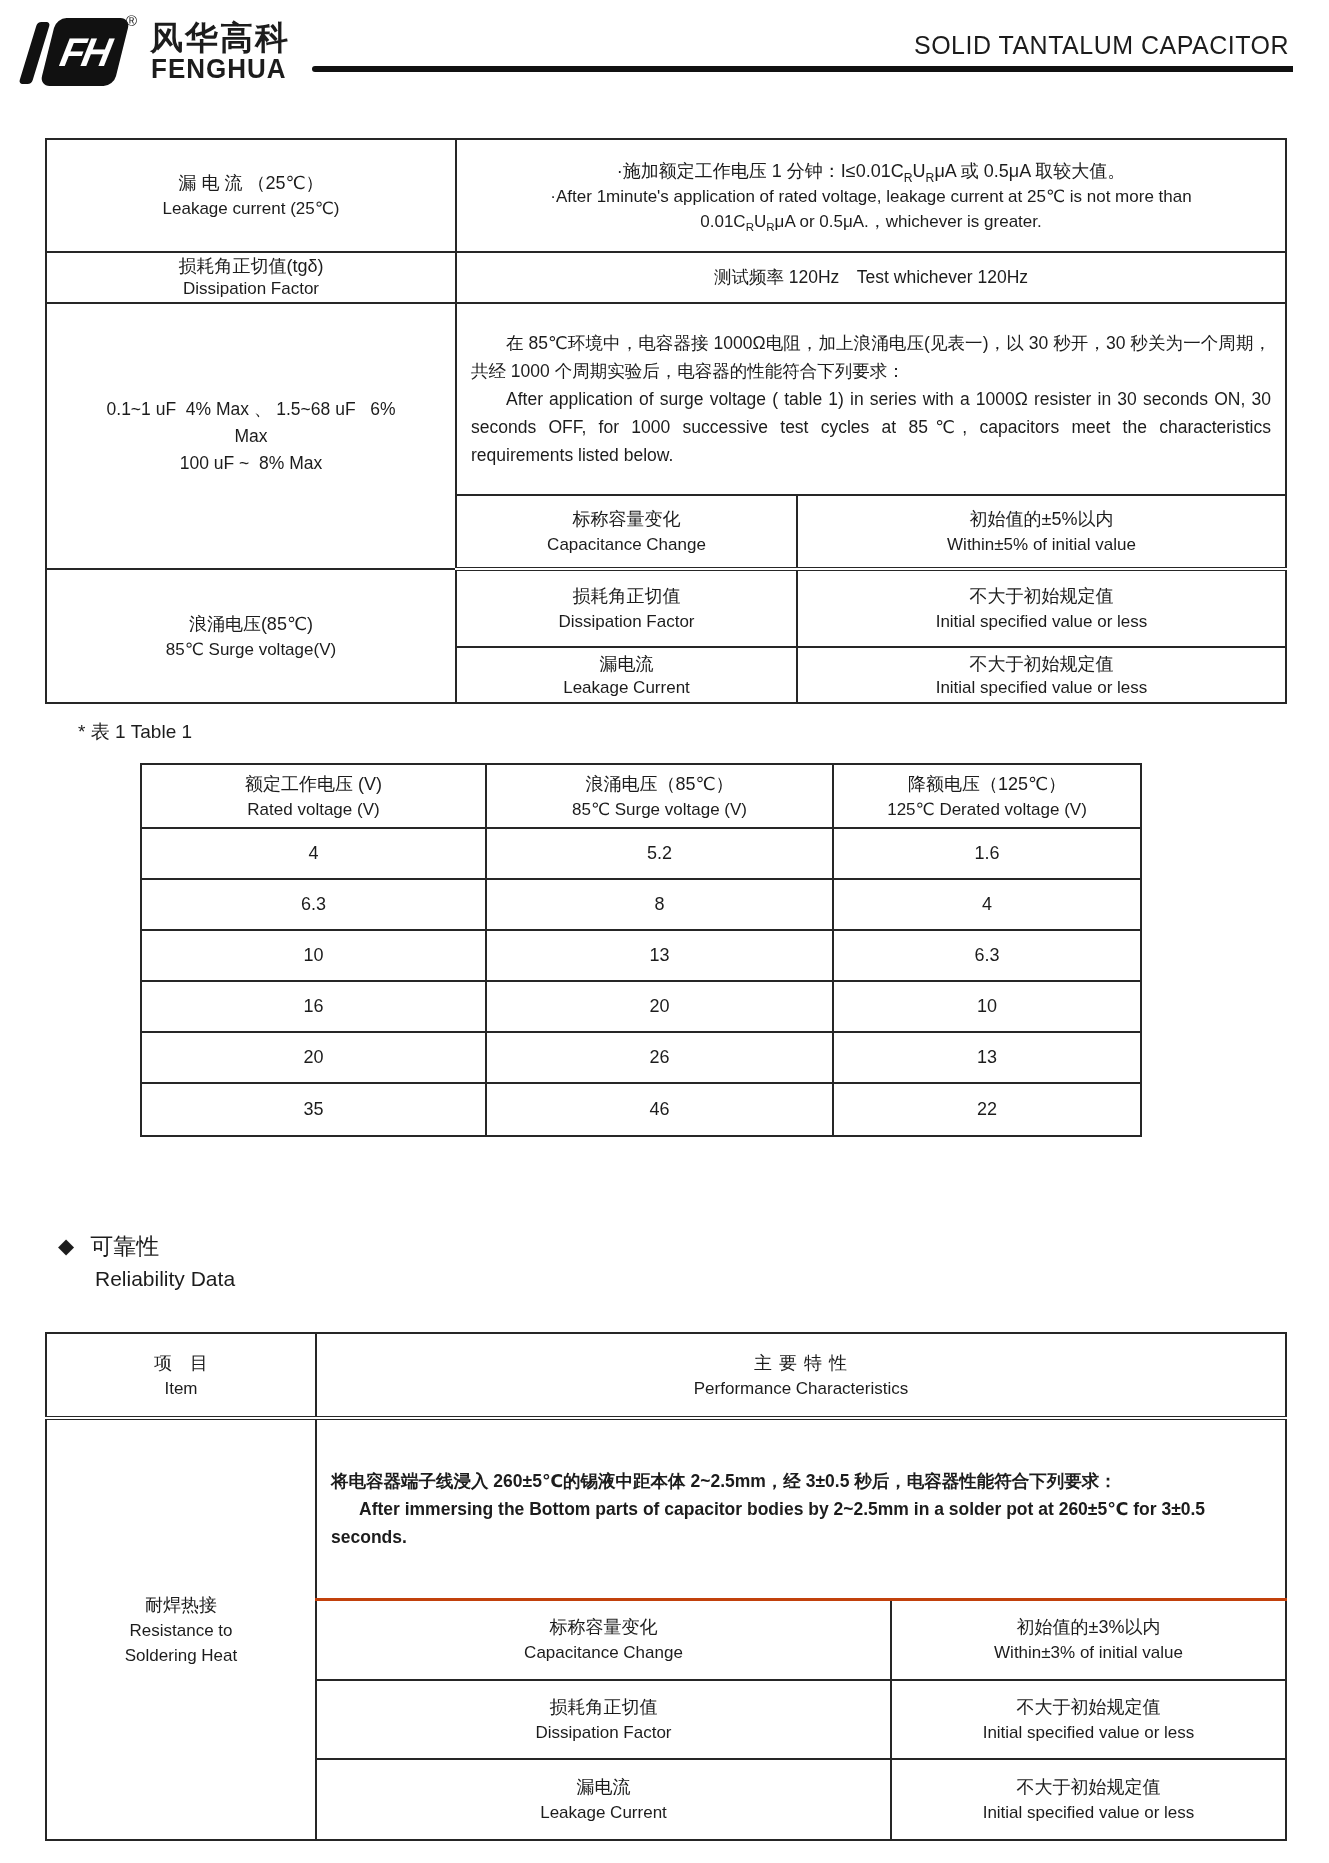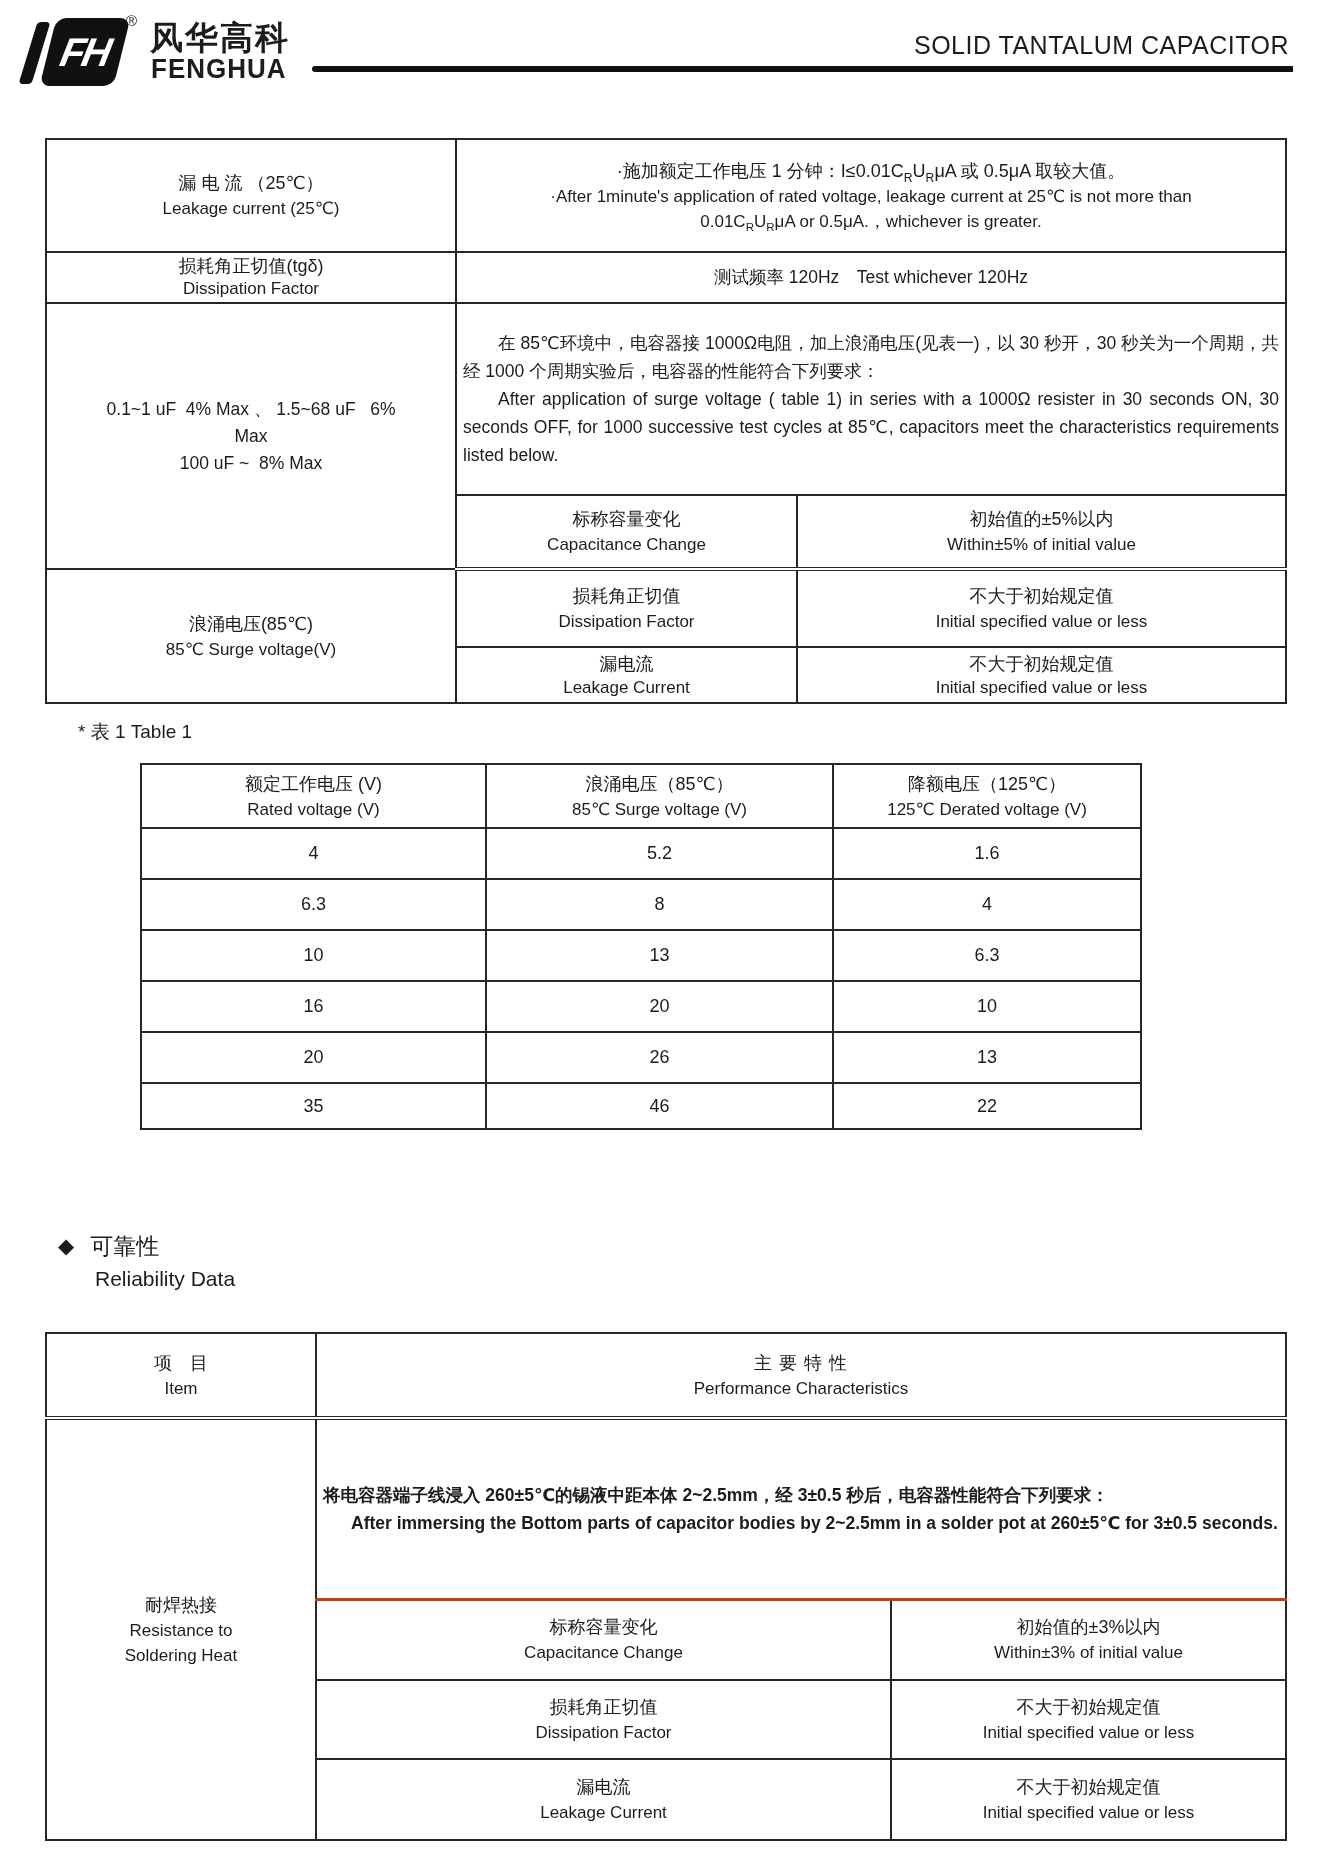--- a/index.html
+++ b/index.html
@@ -20,21 +20,21 @@
   .doc-title { position:absolute; right:40px; top:31px; font-size:25px; font-weight:normal; letter-spacing:0.5px; }
   .rule { position:absolute; left:312px; right:36px; top:66px; height:6px; background:#111; border-radius:3px 0 0 3px; }
 
   
   table { border-collapse:collapse; table-layout:fixed; position:absolute; }
   td { border:2px solid #262626; text-align:center; vertical-align:middle; padding:2px 10px; }
   .cn  { font-size:18px; line-height:26px; }
   .en  { font-size:17px; line-height:25px; }
   .prewrap { white-space:pre-wrap; font-size:17.5px; line-height:27px; }
   .para { text-align:justify; font-size:17.5px; line-height:28px; text-indent:2em; padding:0 4px; }
-  .para-cell { padding:6px 2px;margin-left:28px; }
+  .para-cell { padding:6px 10px;margin-left:28px; }
   sub { font-size:68%; line-height:0; }
 
   .spec-table { left:45px; top:138px; width:1240px; }
   .spec-table .hv { border-bottom:4px double #262626; }
 
   .caption { position:absolute; left:78px; top:719px; font-size:19px; }
 
   .volt-table { left:140px; top:763px; width:1000px; }
   .volt-table td { font-size:18px; }
 
@@ -177,21 +177,21 @@
     <tr style="height:51px">
       <td>16</td>
       <td>20</td>
       <td>10</td>
     </tr>
     <tr style="height:51px">
       <td>20</td>
       <td>26</td>
       <td>13</td>
     </tr>
-    <tr style="height:46px">
+    <tr style="height:53px">
       <td>35</td>
       <td>46</td>
       <td>22</td>
     </tr>
   </tbody>
     </table>
 
   <div class="section-heading">
     <div class="row1">
       <span class="diamond">◆</span>

